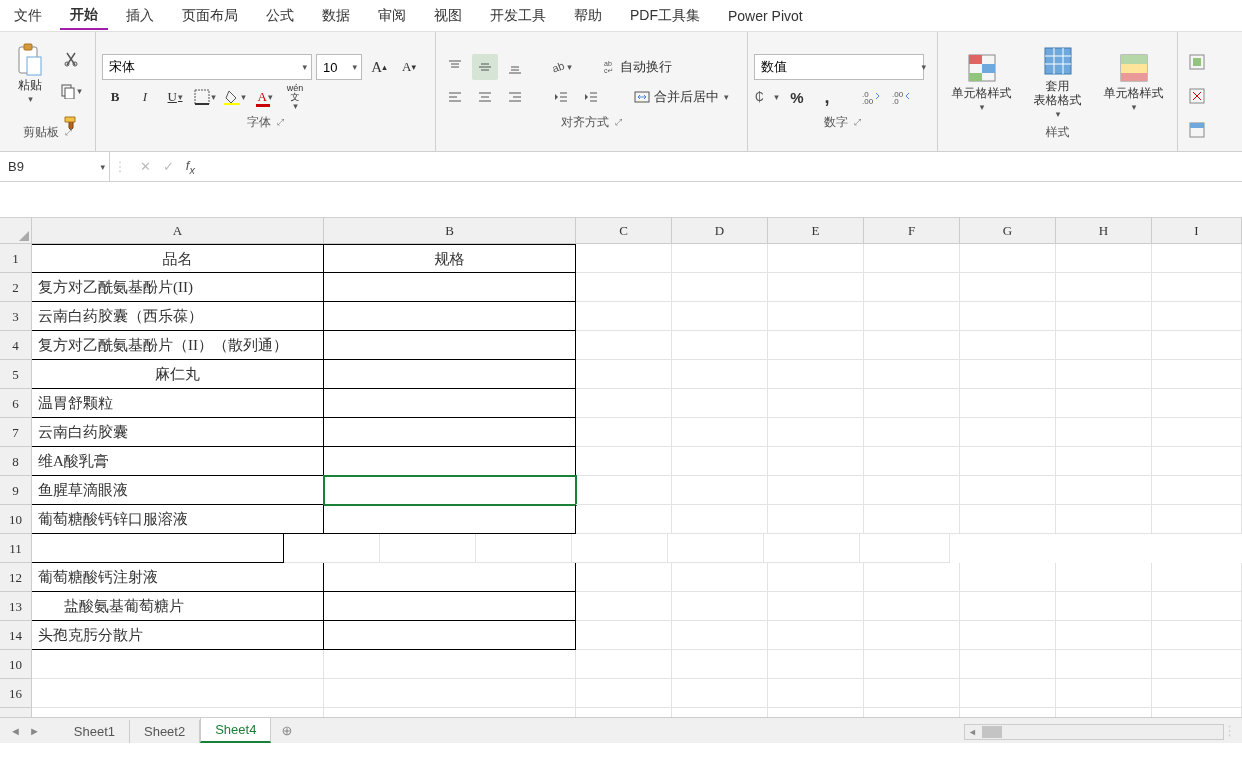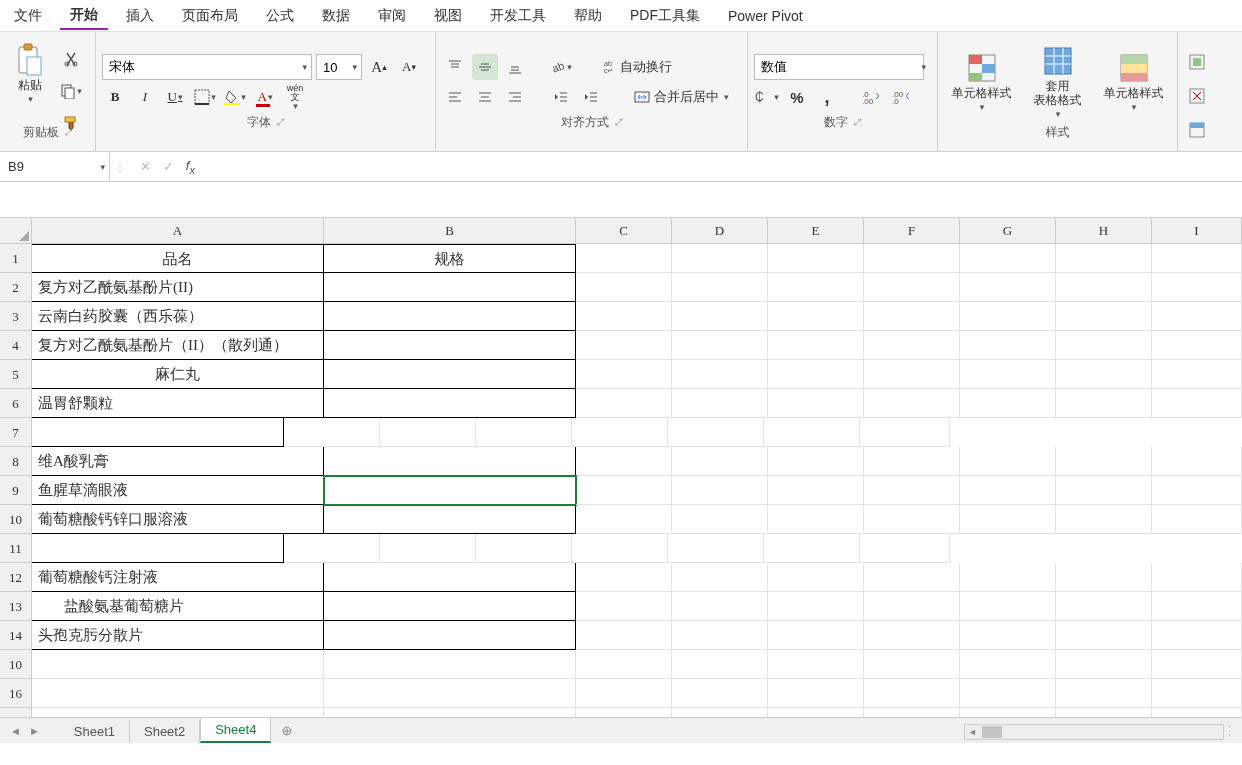--- a/index.html
+++ b/index.html
@@ -448,20 +448,21 @@
         <div class="cell" style="width: 96px;"></div>
         <div class="cell" style="width: 96px;"></div>
         <div class="cell" style="width: 96px;"></div>
         <div class="cell" style="width: 96px;"></div>
         <div class="cell" style="width: 96px;"></div>
         <div class="cell" style="width: 96px;"></div>
         <div class="cell" style="width: 90px;"></div>
       </div>
       <div class="brow">
         <div class="rowhdr">7</div>
+        <div class="cell bordered" style="width: 292px;">云南白药胶囊</div>
         <div class="cell bordered" style="width: 252px;"></div>
         <div class="cell" style="width: 96px;"></div>
         <div class="cell" style="width: 96px;"></div>
         <div class="cell" style="width: 96px;"></div>
         <div class="cell" style="width: 96px;"></div>
         <div class="cell" style="width: 96px;"></div>
         <div class="cell" style="width: 96px;"></div>
         <div class="cell" style="width: 90px;"></div>
       </div>
       <div class="brow">

